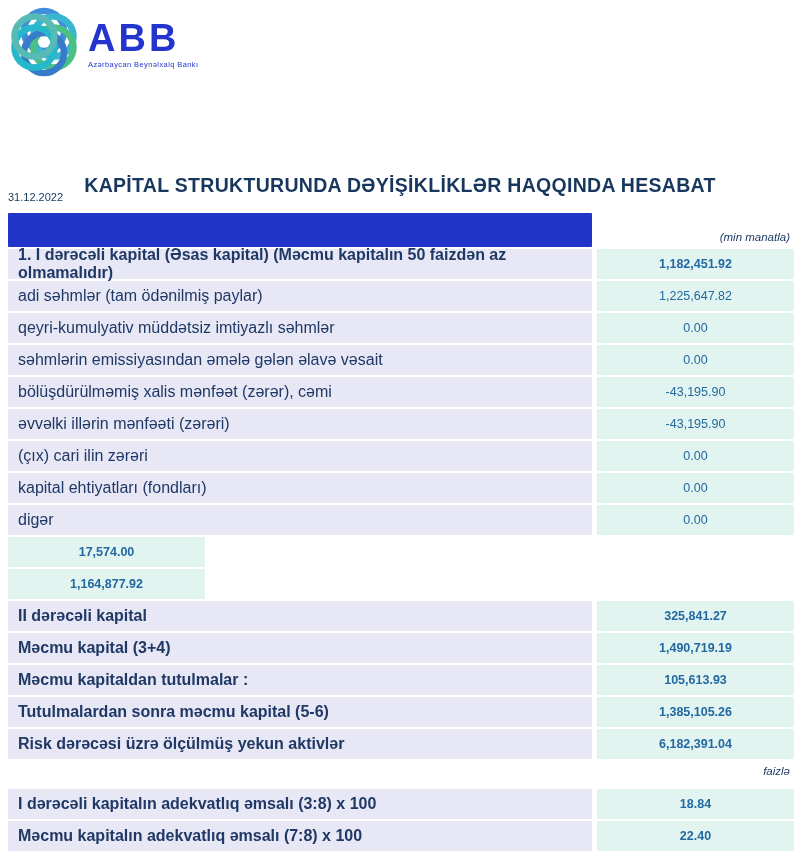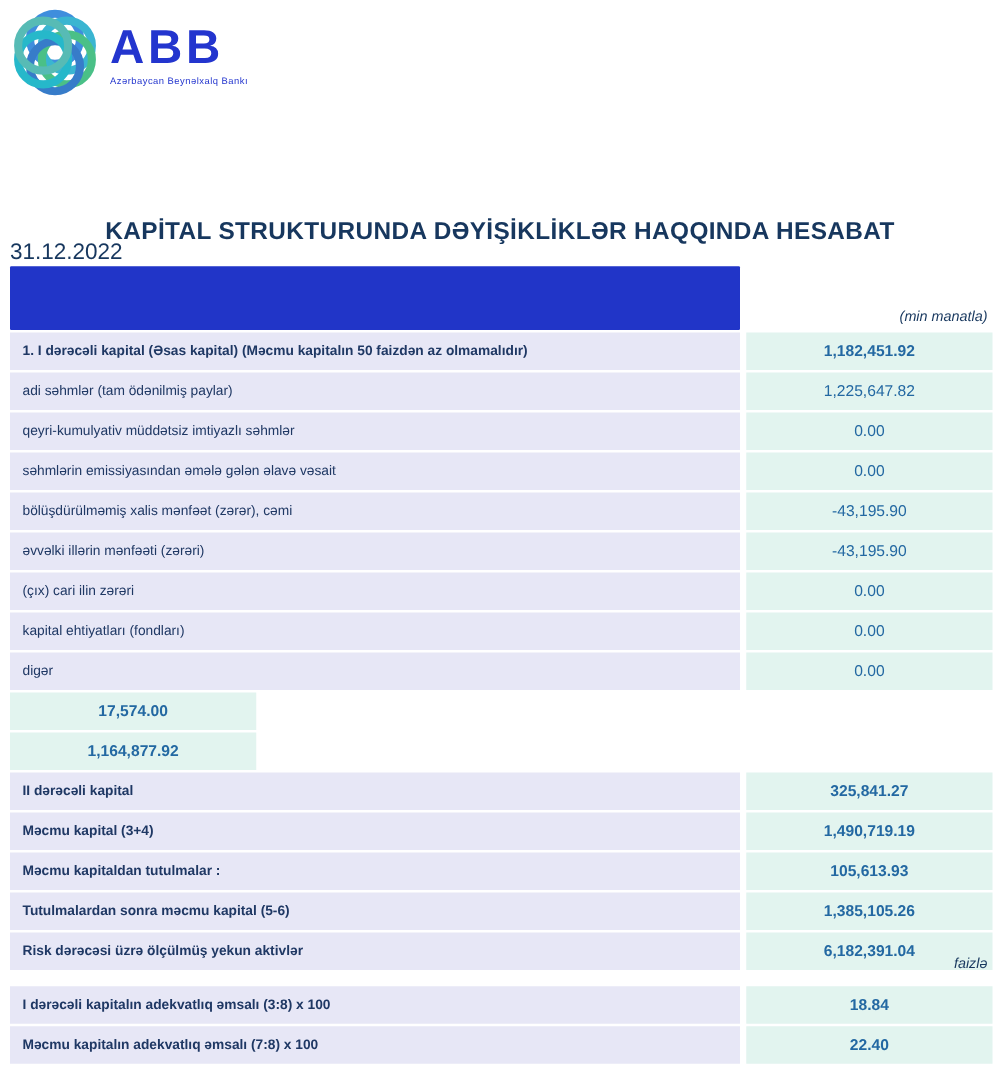--- a/index.html
+++ b/index.html
@@ -41,40 +41,40 @@
   
   .report-title{
     position:absolute;top:138px;left:0;width:100%;
     text-align:center;
     font-size:19.5px;font-weight:700;color:var(--title-text);
     letter-spacing:0.3px;
     margin-top:36px;
   }
   .report-date{
     position:absolute;top:191px;left:8px;
-    font-size:18px;color:var(--title-text);
+    font-size:11px;color:var(--title-text);
   }
 
   
   .table-wrap{position:absolute;top:213px;left:8px;width:786px;}
-  .thead{display:flex;height:51px;margin-bottom:2px;}
+  .thead{display:flex;height:34px;margin-bottom:2px;}
   .thead-bar{
     width:584px;background:var(--header-blue);
     border-radius:1px;
   }
   .thead-note{
     width:202px;display:flex;align-items:flex-end;justify-content:flex-end;
     font-size:11.5px;font-style:italic;color:var(--title-text);
     padding:0 4px 4px 0;
   }
   .trow{display:flex;height:30px;margin-bottom:2px;}
   .cell{display:flex;align-items:center;}
   .cell.label{
     width:584px;background:var(--label-bg);
-    padding-left:10px;font-size:11px;color:var(--label-text);
+    padding-left:10px;font-size:16px;color:var(--label-text);
     margin-right:5px;
   }
   .cell.value{
     width:197px;background:var(--value-bg);
     justify-content:center;font-size:12.5px;color:var(--value-text);
   }
   .trow.bold .cell.label{font-weight:700;}
   .trow.bold .cell.value{font-weight:700;}
 
   .percent-note{

